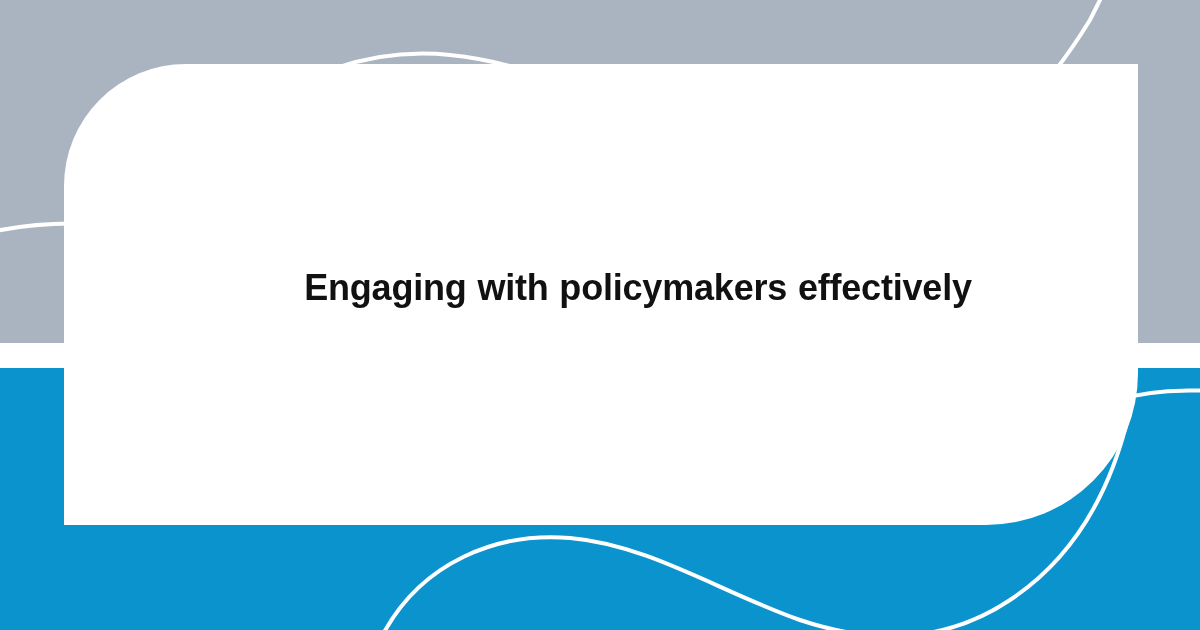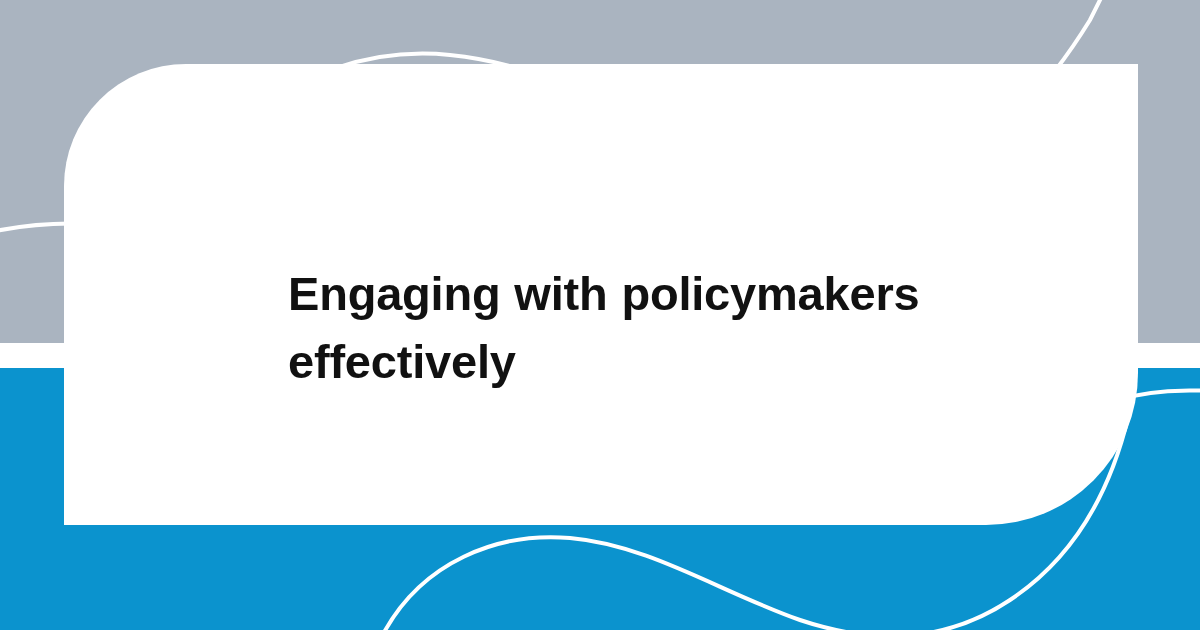--- a/index.html
+++ b/index.html
@@ -46,25 +46,26 @@
     left: 0;
     top: 196px;
     width: 1074px;
     padding: 0 34px;
     box-sizing: border-box;
     z-index: 4;
   }
   #headline {
     margin: 0;
     font-family: "Liberation Sans Narrow", "Liberation Sans", sans-serif;
-    font-size: 47px;
-    line-height: 68px;
+    font-size: 36px;
+    line-height: 56px;
     font-weight: 700;
     color: #111111;
     letter-spacing: -0.2px;
+    text-align: center;
     max-width: 700px;
     margin-left: 190px;
     word-spacing: 1px;
   }
 </style>
 </head>
 <body>
 
 <div id="stage">
 

